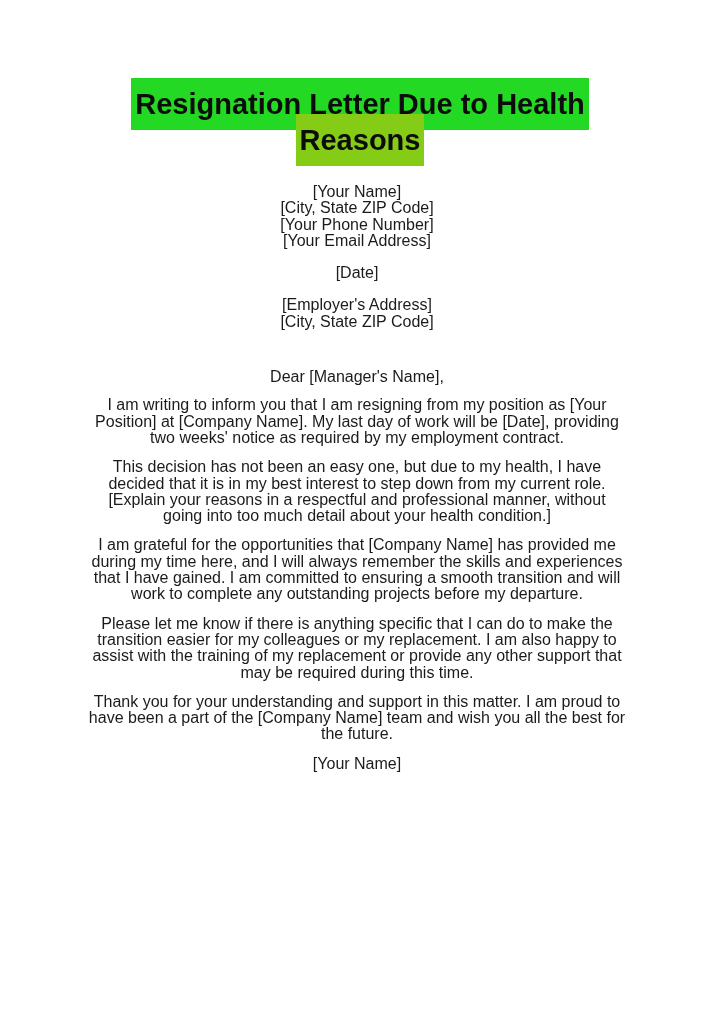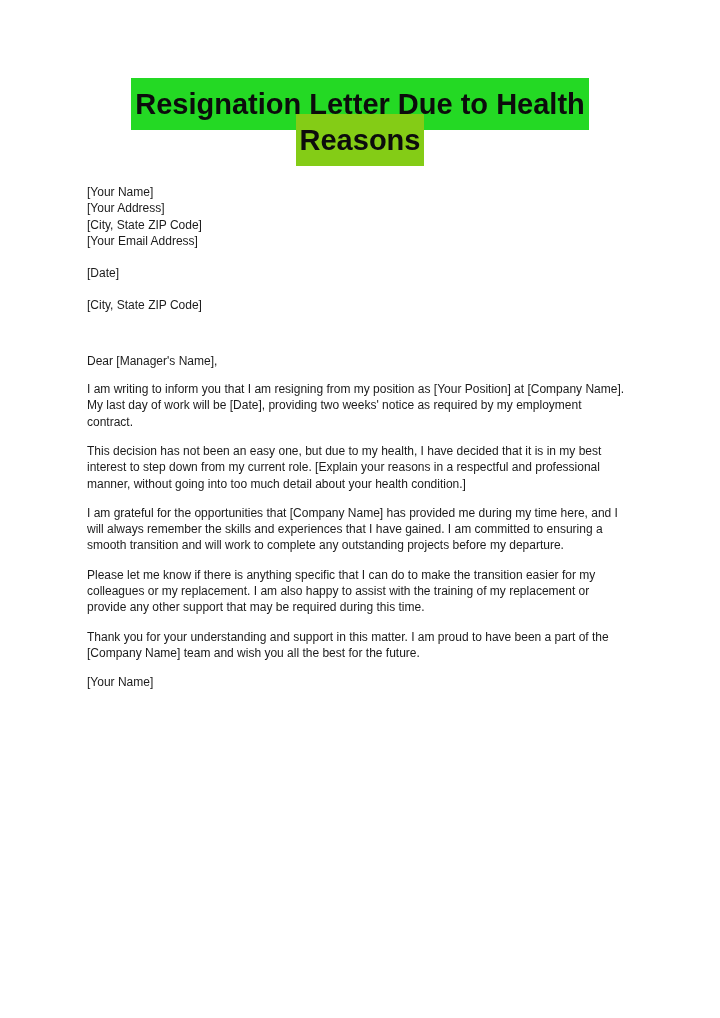--- a/index.html
+++ b/index.html
@@ -28,23 +28,23 @@
   .title-line {
     display: block;
   }
   .hl {
     display: inline;
     padding: 10px 4px;
   }
   .content {
     width: 540px;
     margin-left: 87px;
-    font-size: 12px;
+    font-size: 16px;
     line-height: 16.3px;
-    text-align: left;
+    text-align: center;
   }
   .line { display: block; }
   .sender    { margin-top: 26px; }
   .date-line { margin-top: 16px; }
   .recipient { margin-top: 16px; }
   .salutation { margin: 39px 0 4px 0; }
   .para       { margin: 13px 0 0 0; }
   .para-first { margin-top: 12px; }
   .closing    { margin: 29px 0 0 0; }
   .signature  { margin: 13px 0 0 0; }
@@ -56,28 +56,29 @@
 
   <h1 class="title">
     <span class="title-line"><span class="hl" style="background: rgb(36, 217, 36);">Resignation Letter Due to Health</span></span>
     <span class="title-line"><span class="hl" style="background: #84cc16;">Reasons</span></span>
   </h1>
 
   <div class="content">
 
     <div class="sender">
       <span class="line">[Your Name]</span>
-      <span class="line">[Your Address]</span>
       <span class="line">[City, State ZIP Code]</span>
+      <span class="line">[Your Phone Number]</span>
       <span class="line">[Your Email Address]</span>
     </div>
 
     <div class="date-line">[Date]</div>
 
     <div class="recipient">
+      <span class="line">[Employer's Address]</span>
       <span class="line">[City, State ZIP Code]</span>
     </div>
 
     <p class="salutation">Dear [Manager's Name],</p>
 
     <p class="para para-first">I am writing to inform you that I am resigning from my position as [Your Position] at [Company Name]. My last day of work will be [Date], providing two weeks' notice as required by my employment contract.</p>
     <p class="para">This decision has not been an easy one, but due to my health, I have decided that it is in my best interest to step down from my current role. [Explain your reasons in a respectful and professional manner, without going into too much detail about your health condition.]</p>
     <p class="para">I am grateful for the opportunities that [Company Name] has provided me during my time here, and I will always remember the skills and experiences that I have gained. I am committed to ensuring a smooth transition and will work to complete any outstanding projects before my departure.</p>
     <p class="para">Please let me know if there is anything specific that I can do to make the transition easier for my colleagues or my replacement. I am also happy to assist with the training of my replacement or provide any other support that may be required during this time.</p>
     <p class="para">Thank you for your understanding and support in this matter. I am proud to have been a part of the [Company Name] team and wish you all the best for the future.</p>

